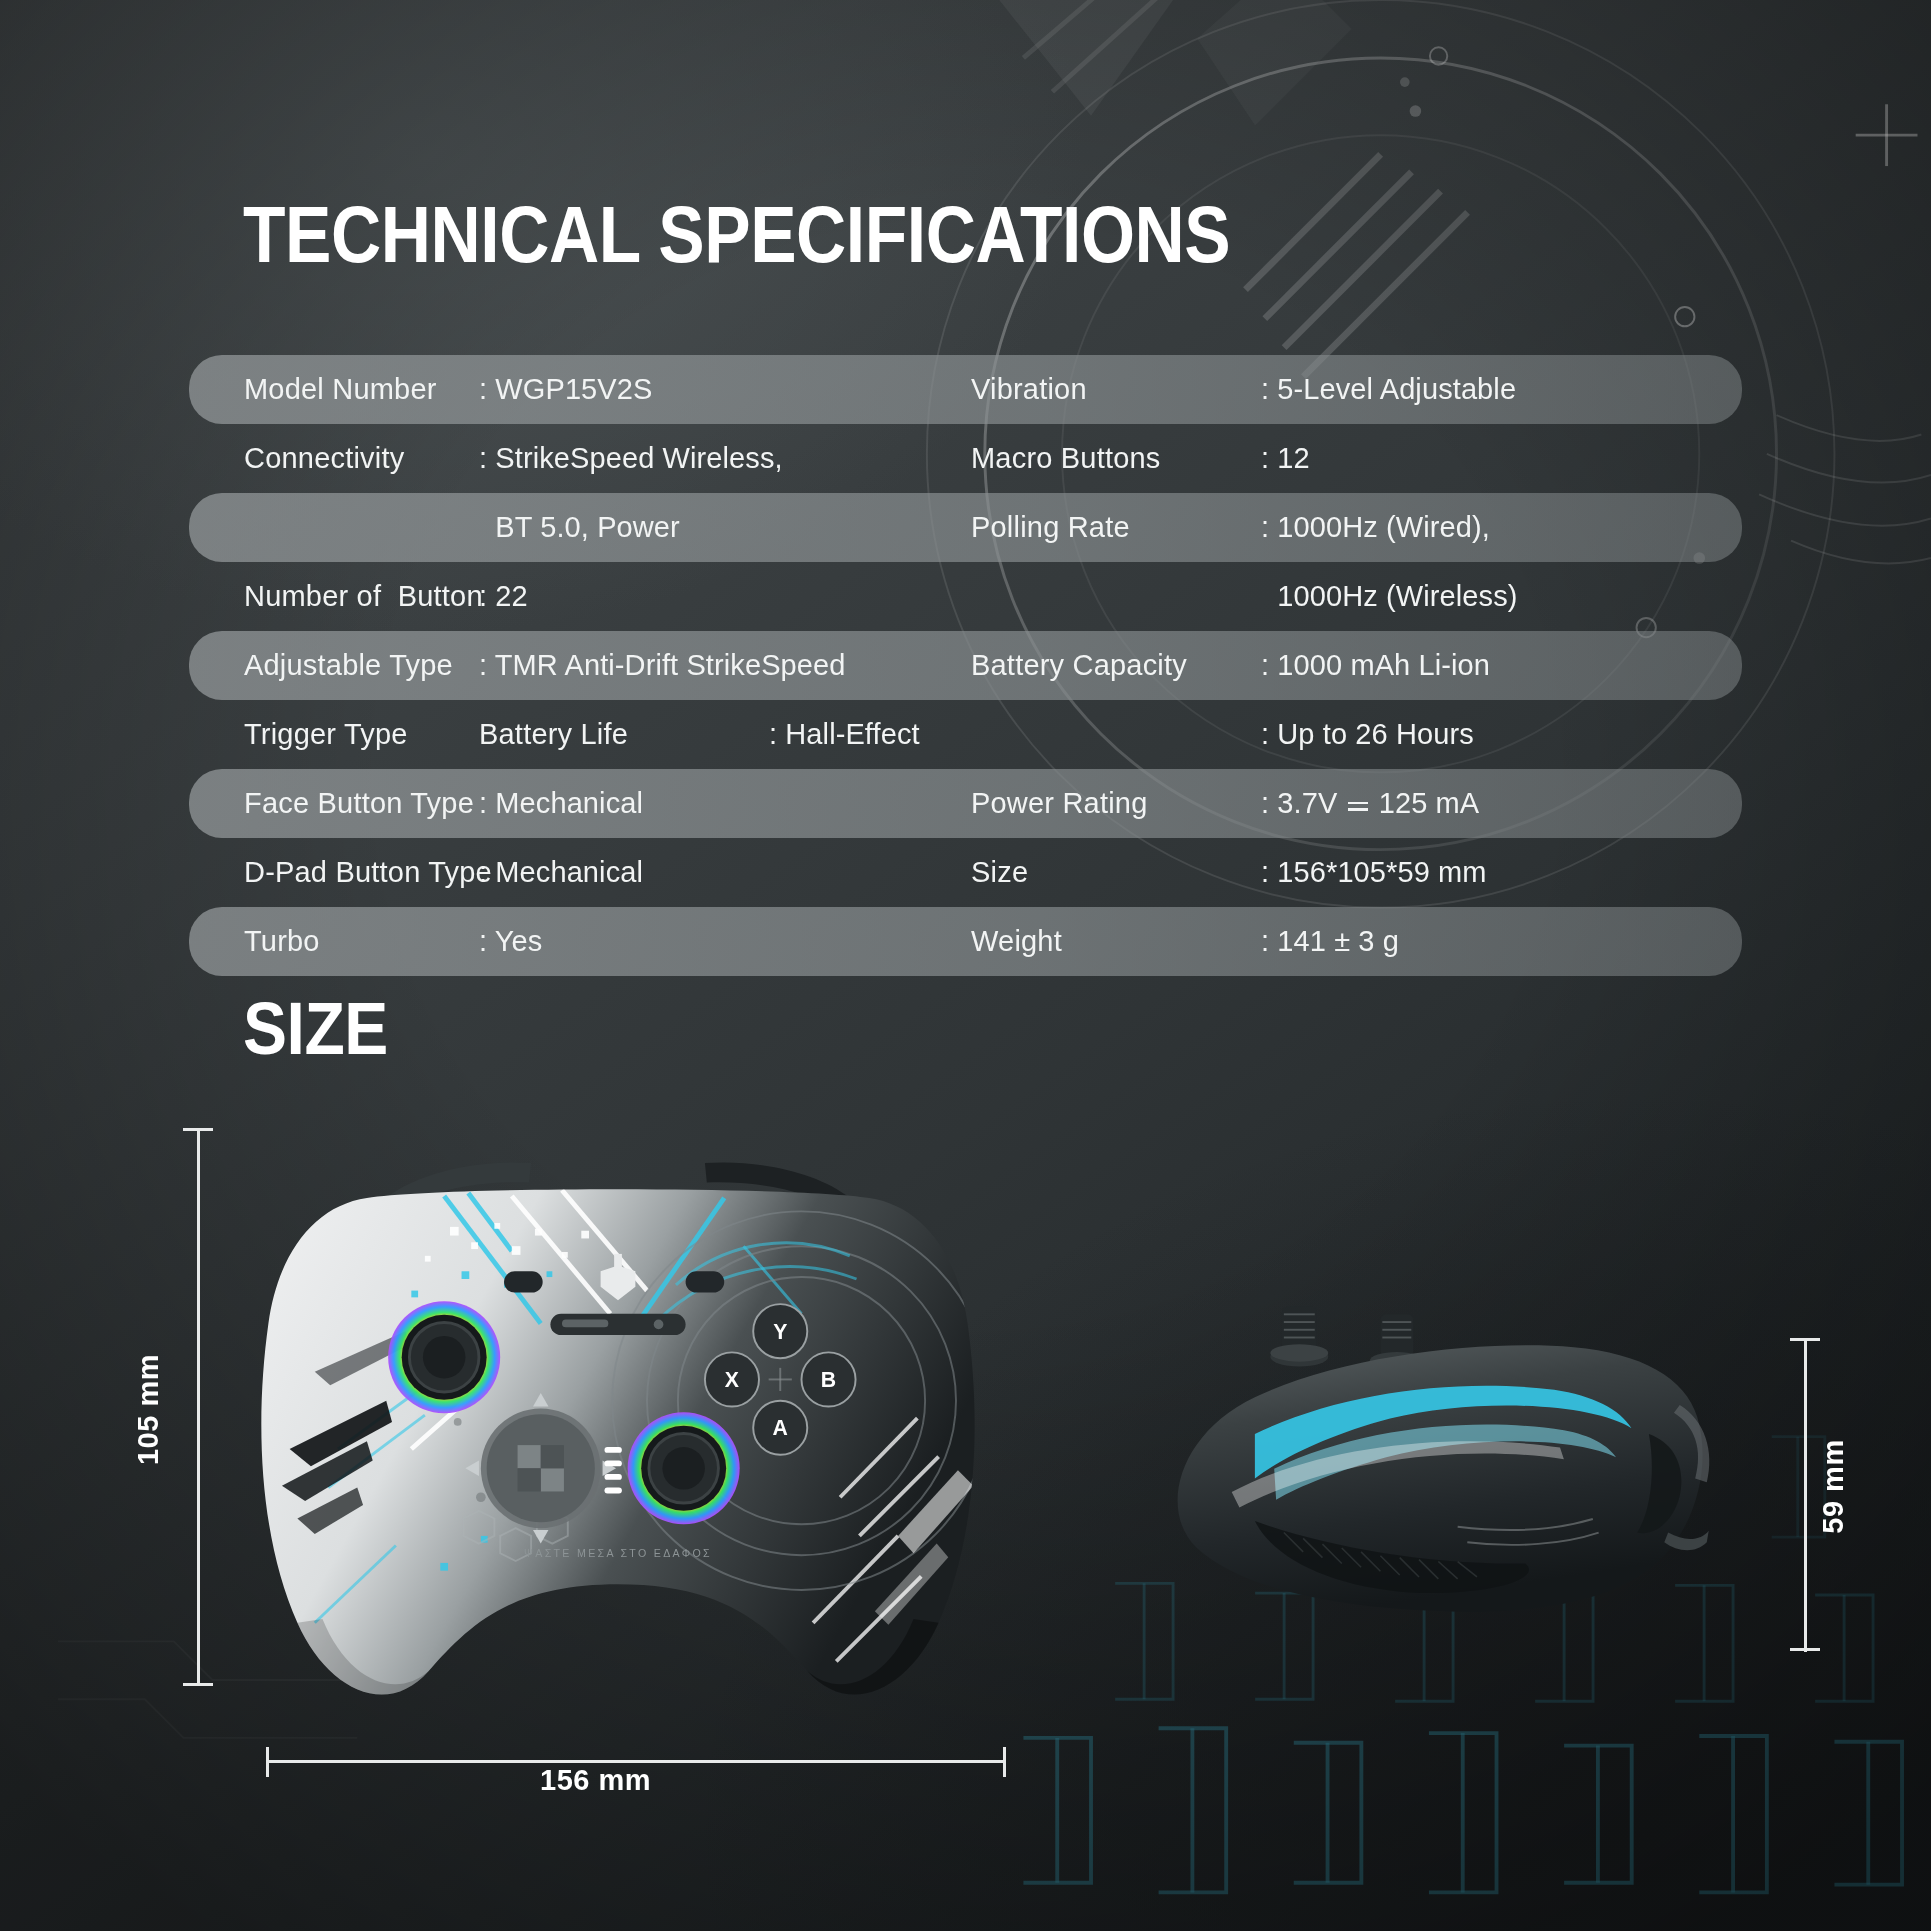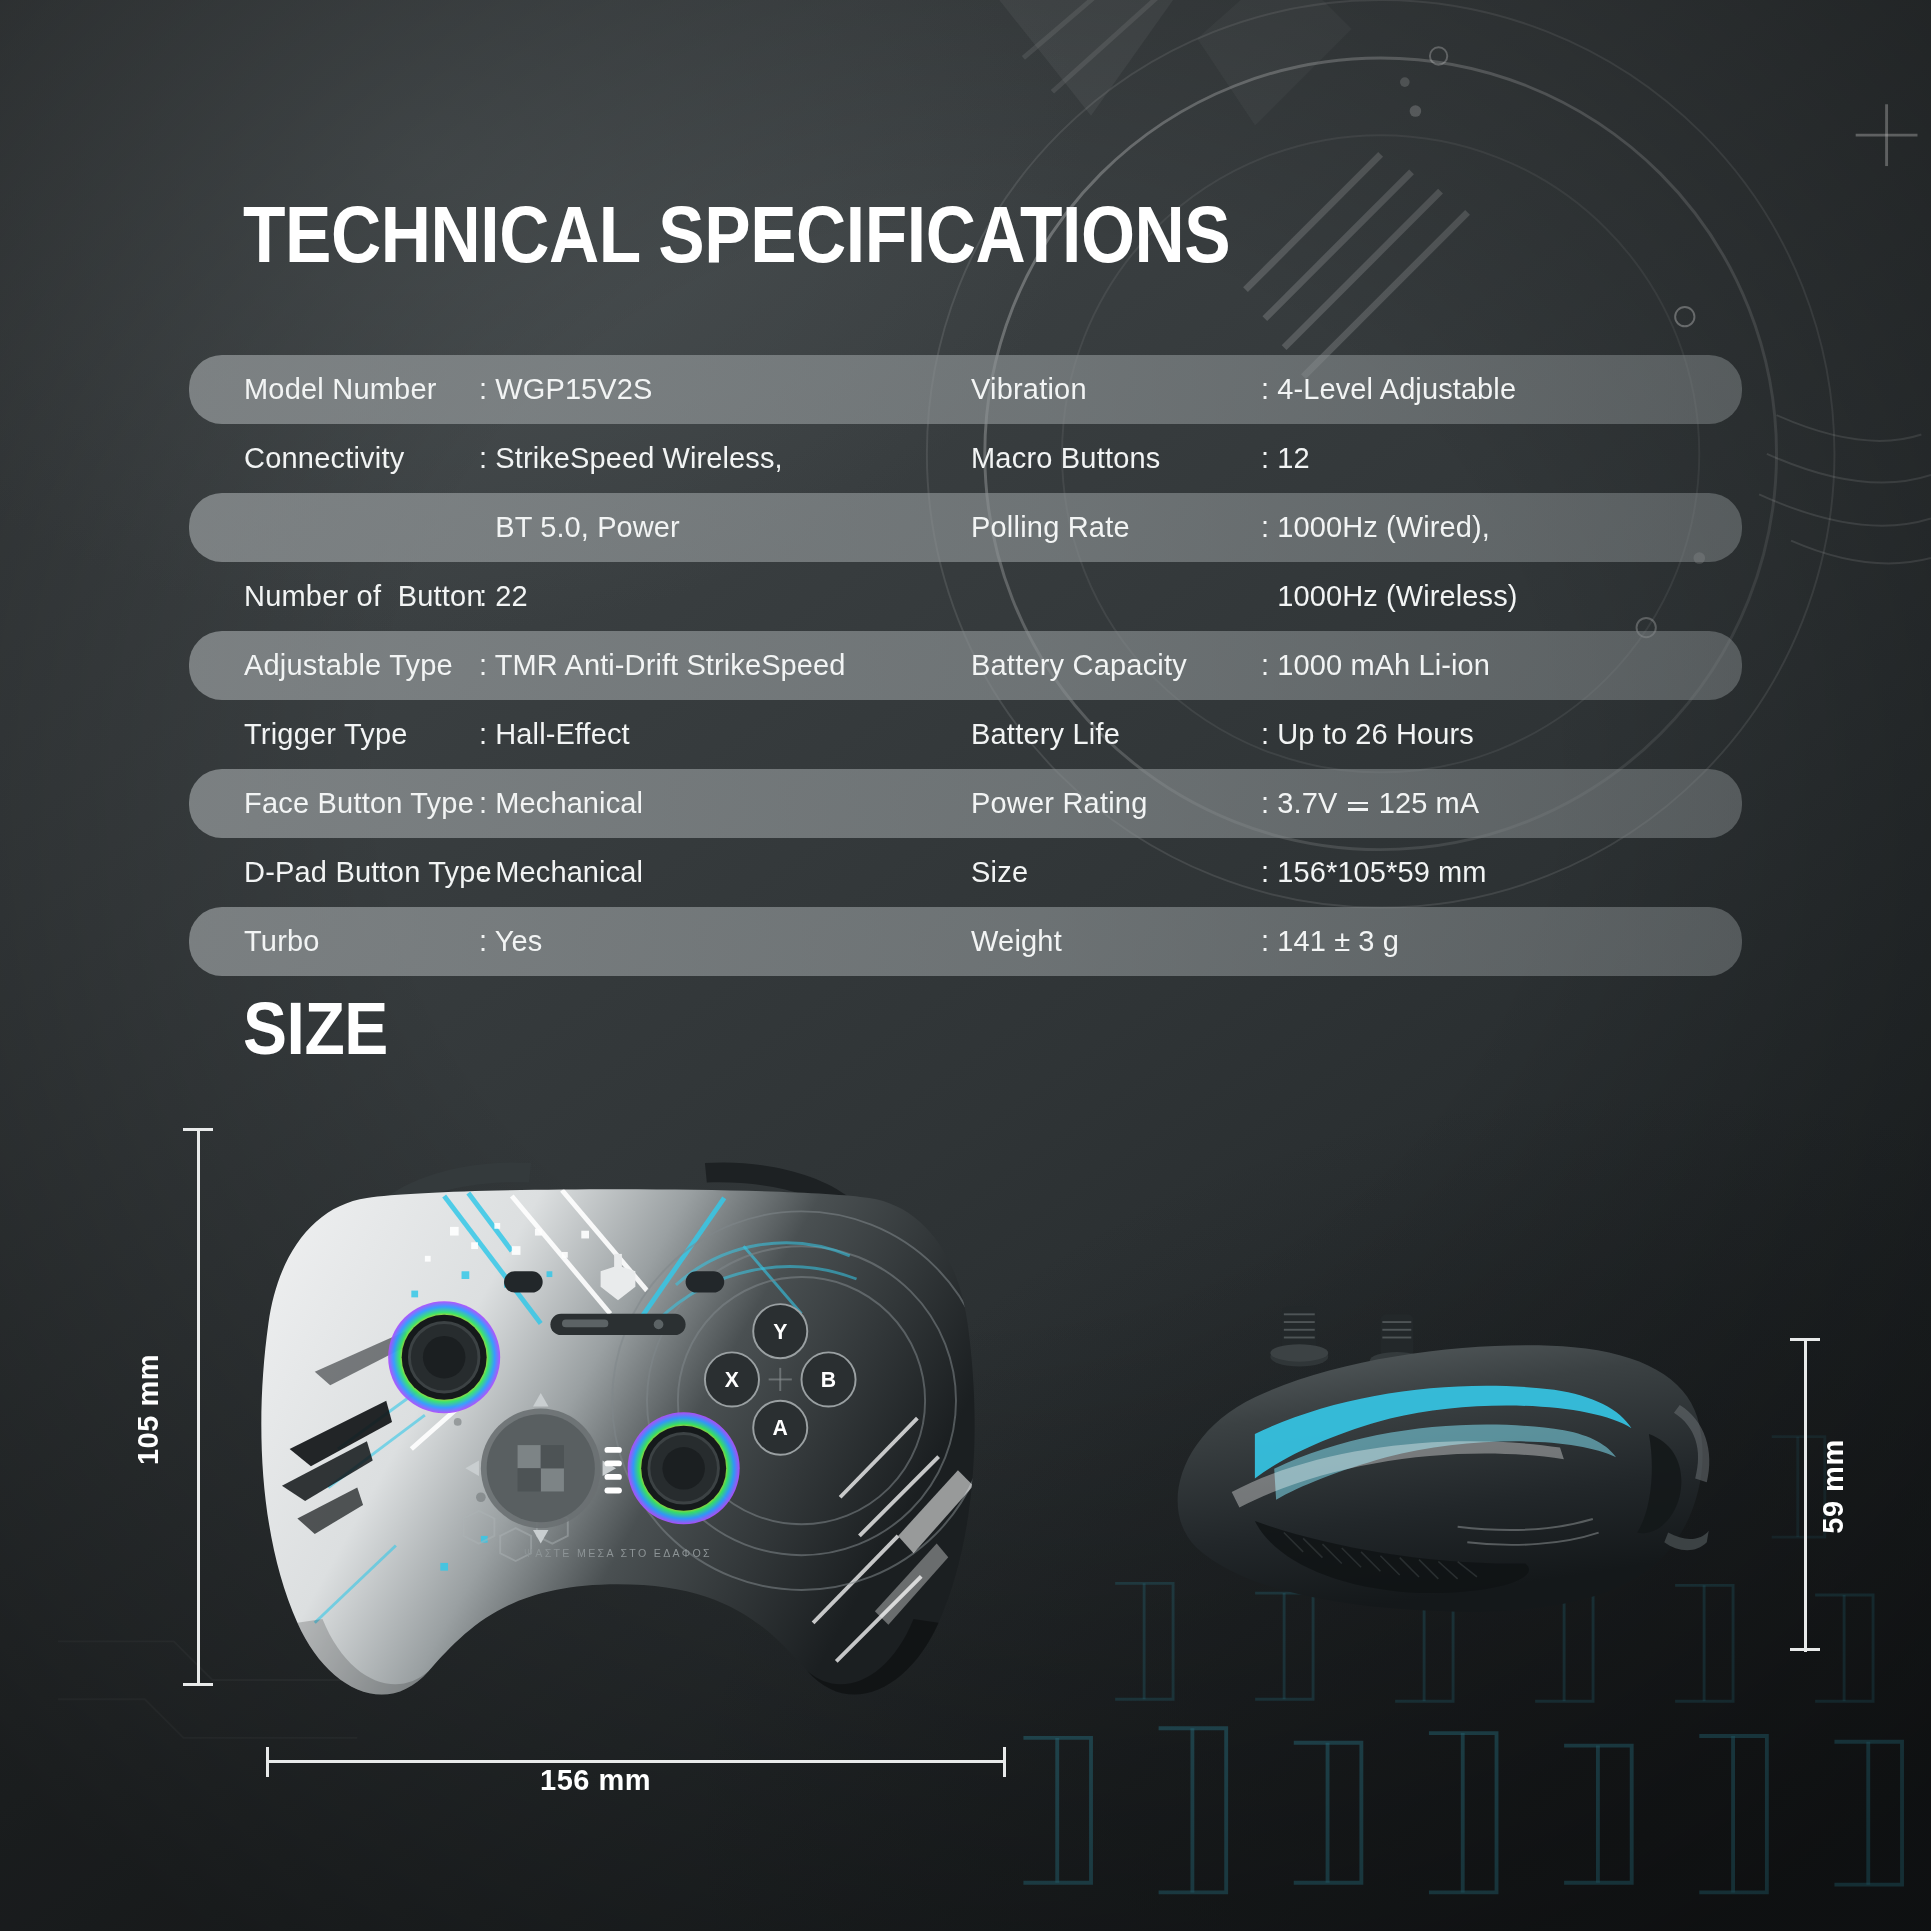--- a/index.html
+++ b/index.html
@@ -208,21 +208,21 @@
       <div class="cell c-label">
         <span class="txt">Model Number</span>
       </div>
       <div class="cell c-value">
         <span class="txt val">: WGP15V2S</span>
       </div>
       <div class="cell c-label2">
         <span class="txt">Vibration</span>
       </div>
       <div class="cell c-value2">
-        <span class="txt val">: 4-Level Adjustable</span>
+        <span class="txt val">: 5-Level Adjustable</span>
       </div>
     </div>
     <div class="srow">
       <div class="cell c-label">
         <span class="txt">Connectivity</span>
       </div>
       <div class="cell c-value">
         <span class="txt val">: StrikeSpeed Wireless,</span>
       </div>
       <div class="cell c-label2">
@@ -271,25 +271,25 @@
         <span class="txt">Battery Capacity</span>
       </div>
       <div class="cell c-value2">
         <span class="txt val">: 1000 mAh Li-ion</span>
       </div>
     </div>
     <div class="srow">
       <div class="cell c-label">
         <span class="txt">Trigger Type</span>
       </div>
+      <div class="cell c-label2">
+        <span class="txt">Battery Life</span>
+      </div>
       <div class="cell c-value">
         <span class="txt val">: Hall-Effect</span>
-      </div>
-      <div class="cell c-label2">
-        <span class="txt">Battery Life</span>
       </div>
       <div class="cell c-value2">
         <span class="txt val">: Up to 26 Hours</span>
       </div>
     </div>
     <div class="srow alt">
       <div class="cell c-label">
         <span class="txt">Face Button Type</span>
       </div>
       <div class="cell c-value">

